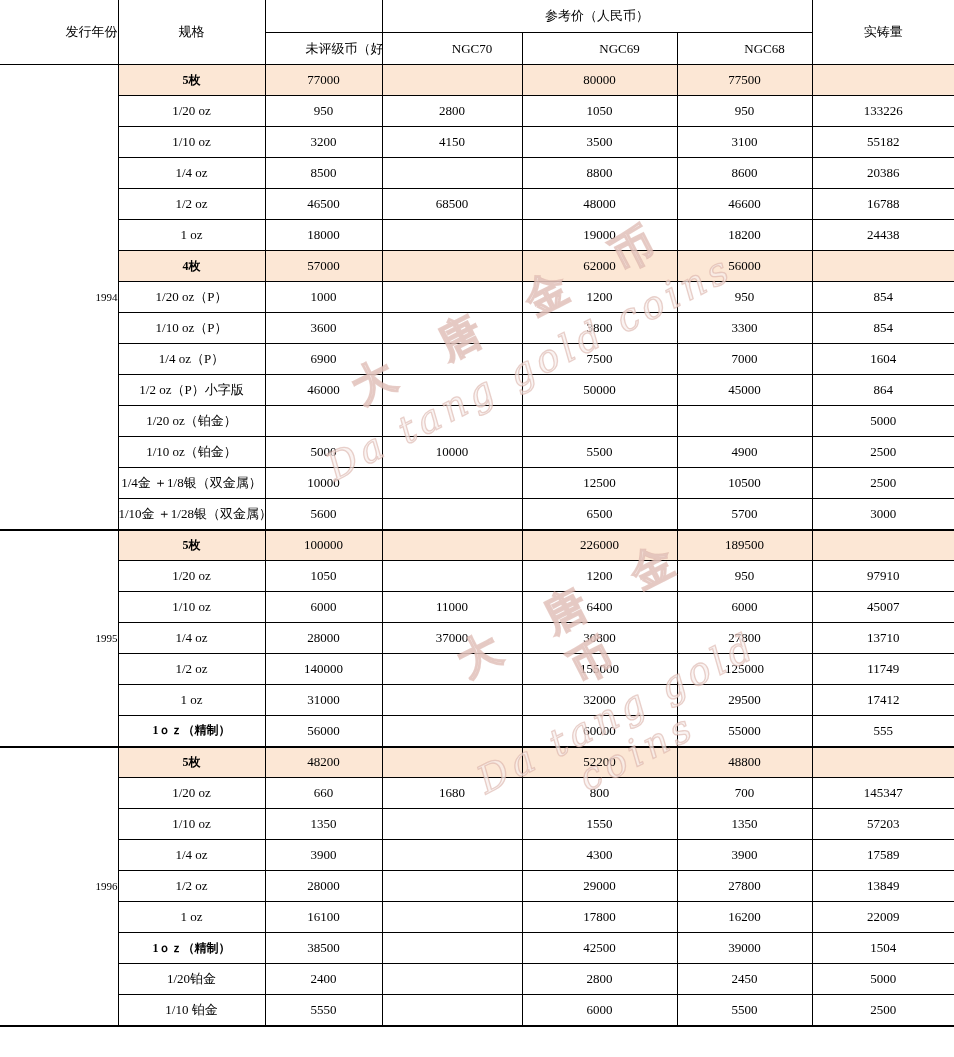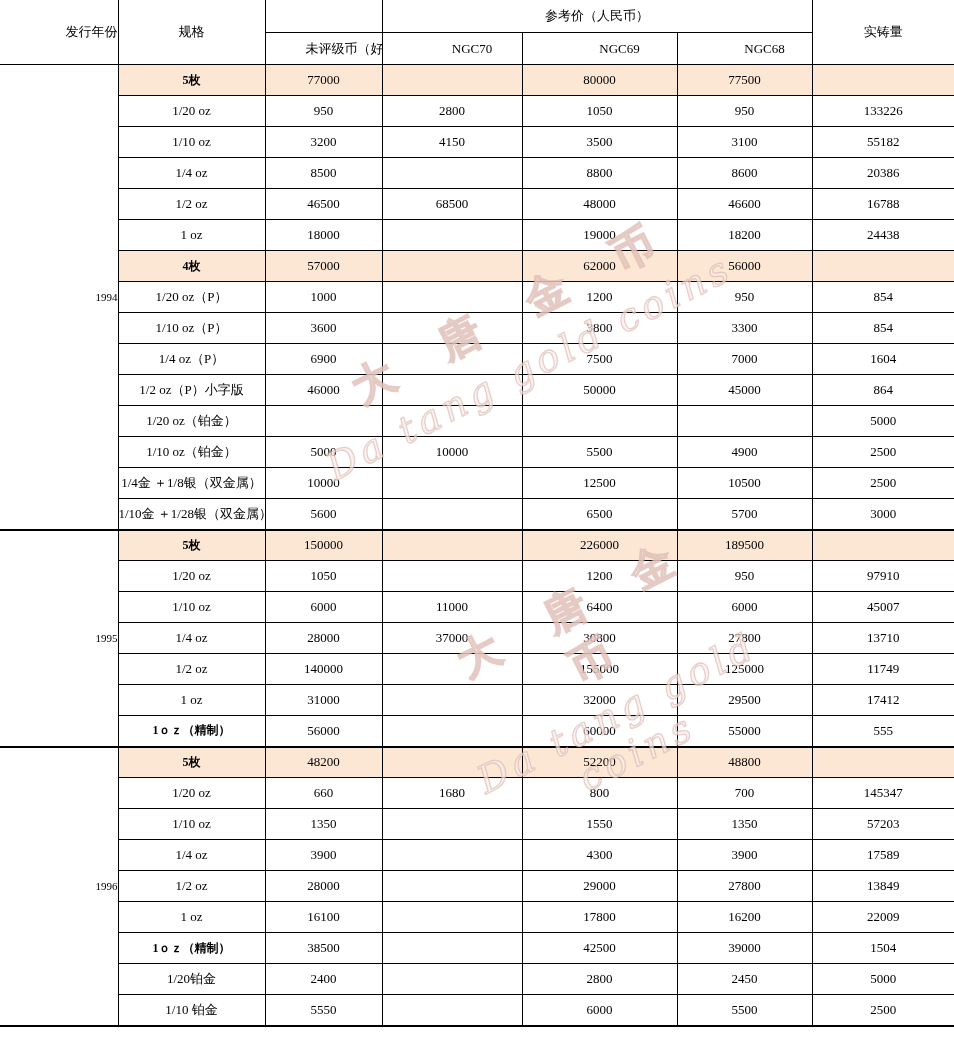--- a/index.html
+++ b/index.html
@@ -211,21 +211,21 @@
           <td class="spec clip">1/10金 ＋1/28银（双金属）</td>
           <td class="num">5600</td>
           <td class="num"></td>
           <td class="num">6500</td>
           <td class="num">5700</td>
           <td class="num edge-r">3000</td>
         </tr>
         <tr>
           <td rowspan="7" class="year edge-l sec">1995</td>
           <td class="spec b hl sec">5枚</td>
-          <td class="num hl sec">150000</td>
+          <td class="num hl sec">100000</td>
           <td class="num hl sec"></td>
           <td class="num hl sec">226000</td>
           <td class="num hl sec">189500</td>
           <td class="num hl sec edge-r"></td>
         </tr>
         <tr>
           <td class="spec">1/20 oz</td>
           <td class="num">1050</td>
           <td class="num"></td>
           <td class="num">1200</td>

